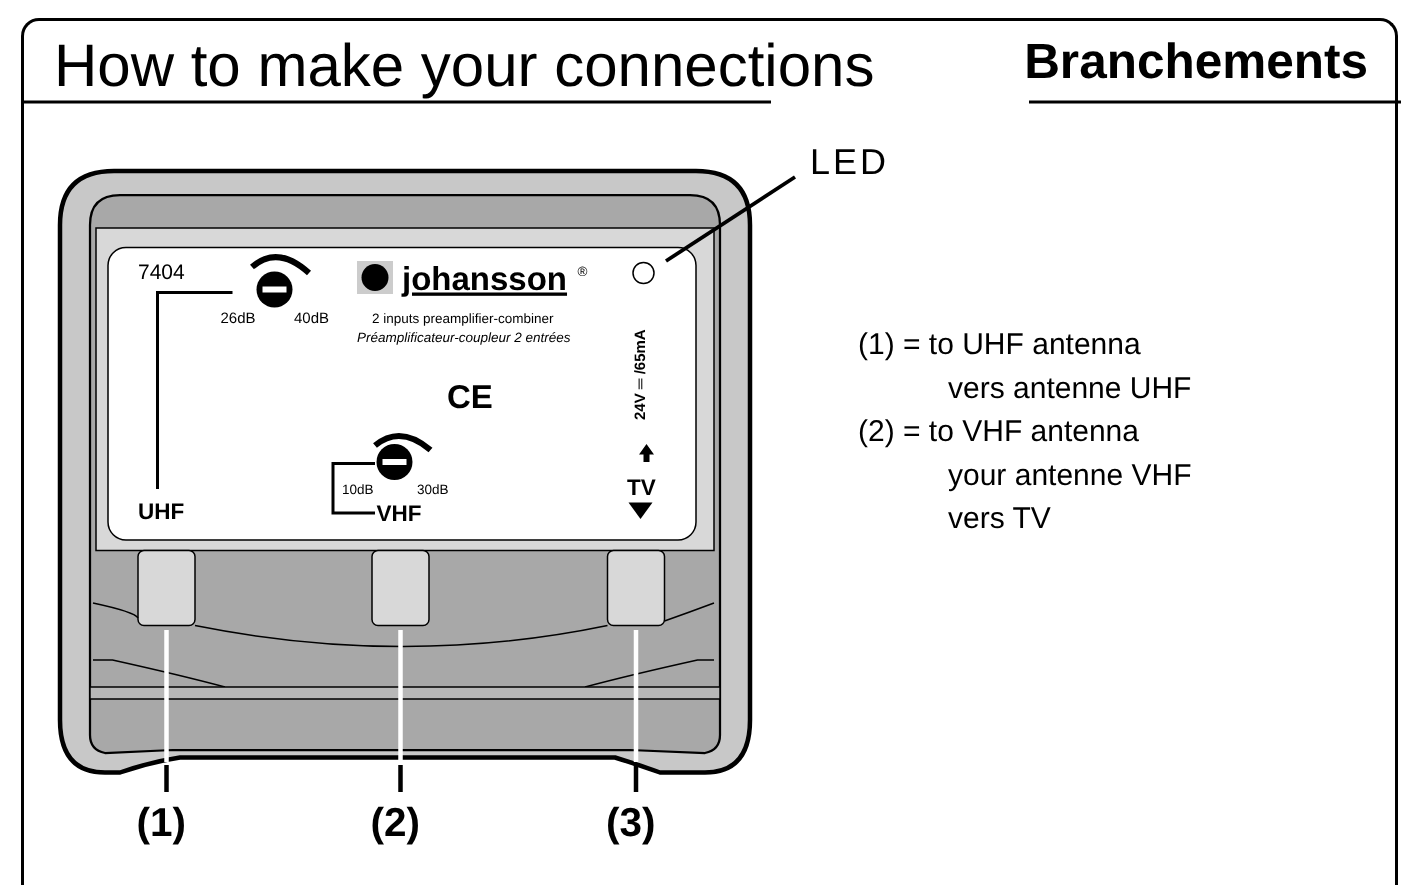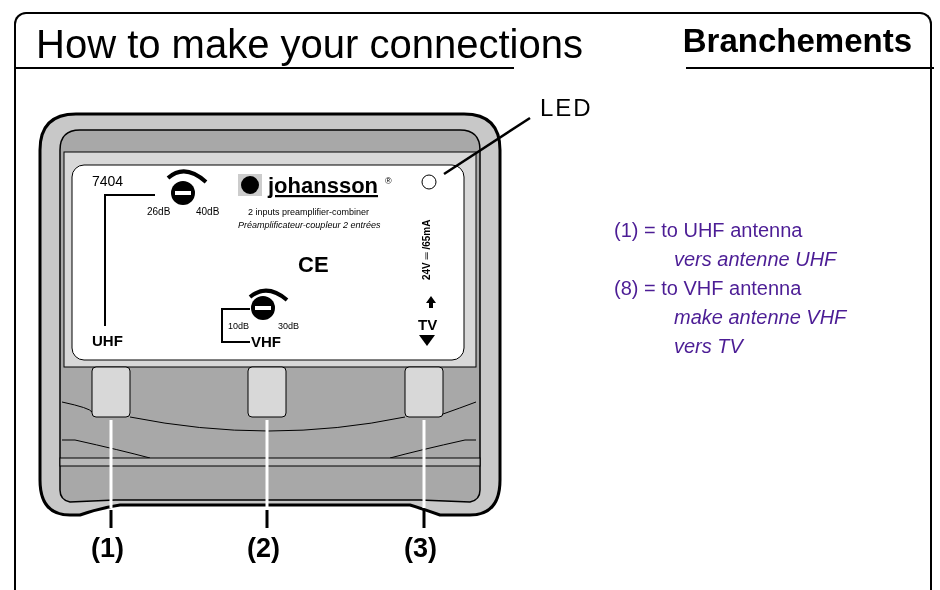--- a/index.html
+++ b/index.html
@@ -2,22 +2,22 @@
 <html><head>
 <meta charset="utf-8">
 <style>
   html, body { margin:0; padding:0; background:#fff; }
   body { width:940px; height:590px; position:relative; overflow:hidden; font-family:"Liberation Sans", sans-serif; }
   .frame { position:absolute; left:14px; top:12px; width:918px; height:600px; border:2px solid #000; border-bottom:none; border-radius:12px 12px 0 0; box-sizing:border-box; }
   .title-left { position:absolute; left:36px; top:22px; font-size:40px; color:#000; letter-spacing:0; }
   .title-left-rule { position:absolute; left:15px; top:67px; width:499px; height:2px; background:#000; }
   .title-right { position:absolute; right:28px; top:22px; font-size:33px; font-weight:bold; color:#000; }
   .title-right-rule { position:absolute; left:686px; top:67px; width:248px; height:2px; background:#000; }
-  .legend { position:absolute; left:572px; top:216px; font-size:20px; color:#4c1d95; line-height:29px;margin-left:42px; }
-  .legend .fr { font-style:italic; padding-left:60px; }
+  .legend { position:absolute; left:572px; top:216px; font-size:20px; color:#000000; line-height:29px; }
+  .legend .fr { padding-left:60px; }
   .num-label { position:absolute; top:533px; font-size:27px; font-weight:bold; font-family:"Liberation Sans", sans-serif; }
   svg text { font-family:"Liberation Sans", sans-serif; }
 </style>
 </head>
 <body>
 
 <div class="frame"></div>
 
 <div class="title-left">How to make your connections</div>
 <div class="title-left-rule"></div>
@@ -87,16 +87,16 @@
   <path d="M419,335 L435,335 L427,346 Z" fill="#000"></path>
 </svg>
 
 <div class="num-label" style="left:91px;">(1)</div>
 <div class="num-label" style="left:247px;">(2)</div>
 <div class="num-label" style="left:404px;">(3)</div>
 
 <div class="legend">
   <div>(1) = to UHF antenna</div>
   <div class="fr">vers antenne UHF</div>
-  <div>(8) = to VHF antenna</div>
-  <div class="fr">make antenne VHF</div>
+  <div>(2) = to VHF antenna</div>
+  <div class="fr">your antenne VHF</div>
   <div class="fr">vers TV</div>
 </div>
 
 </body></html>

